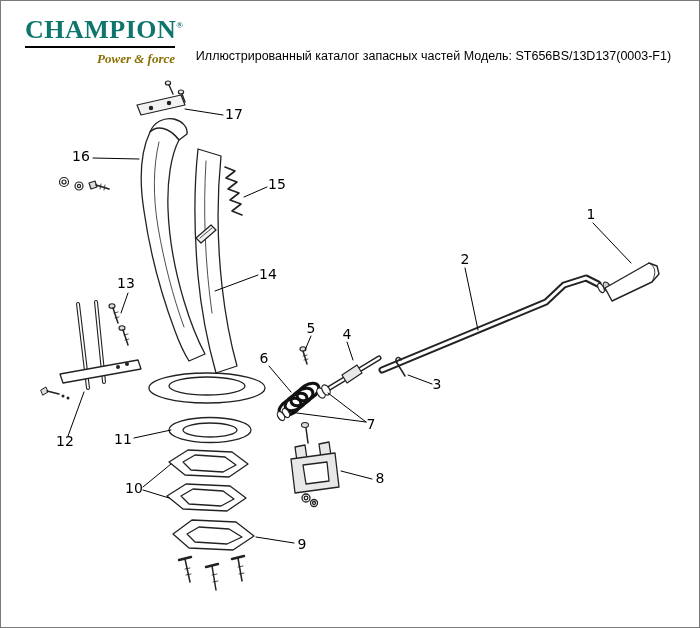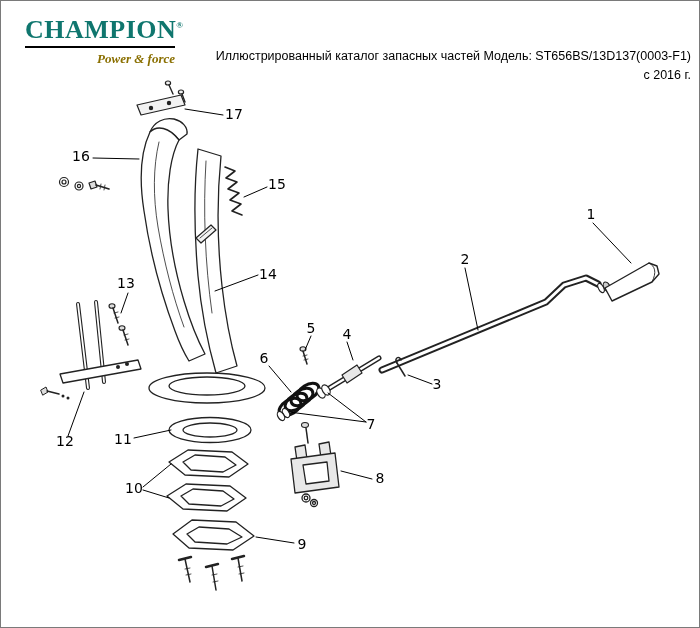--- a/index.html
+++ b/index.html
@@ -30,41 +30,40 @@
     font-family:"Liberation Serif", serif;
     font-style:italic;
     font-weight:bold;
     font-size:13px;
     color:#8a6f00;
     text-align:right;
     margin-top:3px;
   }
   .title-block{
     position:absolute;left:175px;top:46px;width:515px;z-index:2;
-    text-align:right;
+    text-align:center;
     font-size:12.5px;
     color:#000;
     line-height:1.5;
   }
   svg.diagram{position:absolute;left:0;top:0;z-index:1;}
   .plabel{font:14px "DejaVu Sans", sans-serif;fill:#000;}
 </style>
 </head>
 <body>
 
 <div class="page">
 
   <div class="logo">
     <div class="brand"><span>CHAMPION</span><span class="reg">®</span></div>
     <div class="tagline">Power &amp; force</div>
   </div>
 
   <div class="title-block">
     <div>Иллюстрированный каталог запасных частей Модель: ST656BS/13D137(0003-F1)</div>
-    <div>с 2016 г.</div>
   </div>
 
   <svg class="diagram" width="700" height="628" viewBox="0 0 700 628" stroke-linejoin="round" stroke-linecap="round">
 
     <g fill="#fff" stroke="#222" stroke-width="1.3">
       <ellipse cx="206" cy="387" rx="58" ry="15"></ellipse>
       <ellipse cx="206" cy="385" rx="38" ry="9"></ellipse>
     </g>
 
     <g fill="#fff" stroke="#222" stroke-width="1.3">

